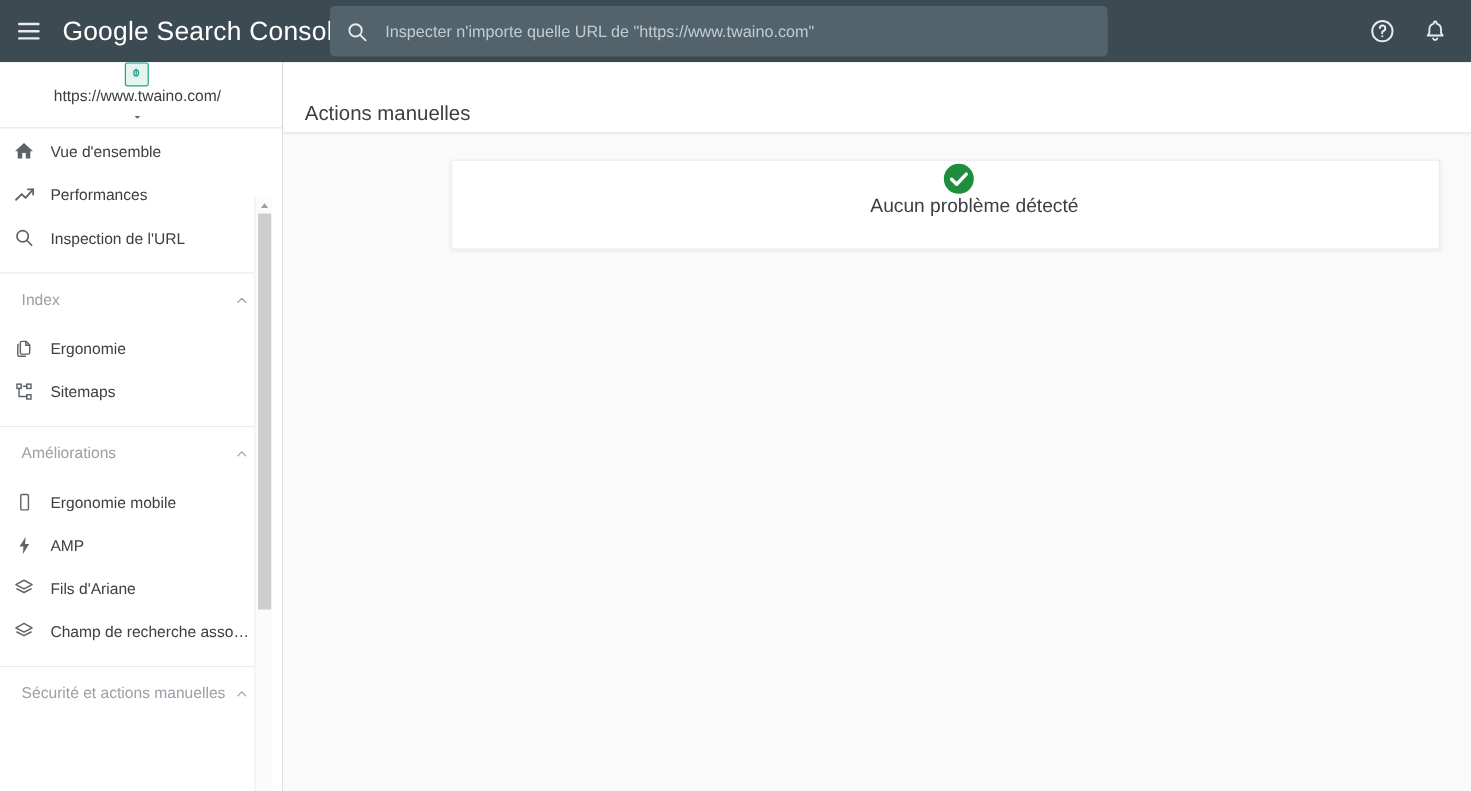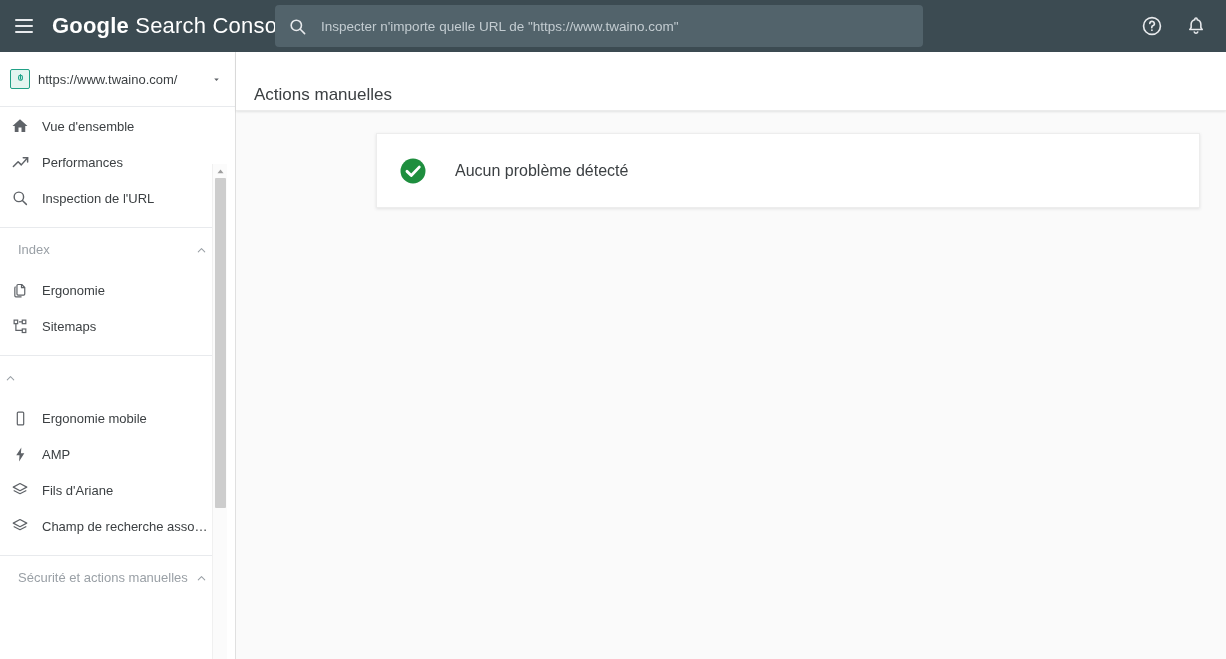--- a/index.html
+++ b/index.html
@@ -26,21 +26,21 @@
     display: block; width: 18px; height: 2px; background: #e8eaed; border-radius: 1px;
   }
   .brand {
     margin-left: 8px;
     color: #ffffff;
     font-size: 22px;
     letter-spacing: .2px;
     white-space: nowrap;
     font-weight: 400;
   }
-  .brand .g { font-weight: 700; margin-top: 13px; }
+  .brand .g { font-weight: 400; margin-top: 13px; }
   .searchwrap {
     position: absolute; left: 275px; top: 5px;
     width: 648px; height: 42px;
     background: #52636b;
     border-radius: 4px;
     display: flex; align-items: center;
     cursor: text;
   }
   .searchwrap .mag { margin-left: 13px; margin-right: 14px; display: flex; }
   .searchwrap input {
@@ -64,20 +64,21 @@
     background: #ffffff;
     border-right: 1px solid #e0e0e0;
   }
   .property {
     height: 55px;
     display: flex; align-items: center;
     border-bottom: 1px solid #e8eaed;
     padding: 0 10px 0 4px;
     cursor: pointer;
     background: #fff;
+    flex-direction: column;
   }
   .prop-icon {
     width: 20px; height: 20px; margin: 0 8px 0 6px;
     border: 1px solid #21a186; border-radius: 2px;
     background: #e4f5f0;
     display: flex; align-items: center; justify-content: center;
     flex: none;
   }
   .prop-url {
     flex: 1;
@@ -158,20 +159,21 @@
   }
   .pagehead h1 { font-size: 17px; font-weight: 400; color: #3c4043; margin-top: 28px; }
   .content { padding: 22px 26px 0 140px; }
   .card {
     width: 824px; height: 75px;
     background: #ffffff;
     border: 1px solid #ededed;
     box-shadow: 0 1px 3px rgba(60,64,67,.13);
     display: flex; align-items: center;
     padding-left: 21px;
+    flex-direction: column;
   }
   .card .status-ic { width: 30px; height: 30px; flex: none; display: flex; align-items: center; justify-content: center; }
   .card .status-tx { margin-left: 27px; font-size: 16px; color: #3c4043; }
 </style>
 </head>
 <body>
 
 <div class="topbar">
   <div class="hamburger">
     <span></span>
@@ -289,20 +291,21 @@
             <rect x="14.5" y="15.5" width="5" height="5"></rect>
             <path d="M5.5 8v9.5h9M10.5 5.5h4" stroke-linecap="round"></path>
           </svg>
         </span>
         <span class="nl">Sitemaps</span>
       </div>
 
       <div class="nav-divider"></div>
 
       <div class="navgroup">
+        <span class="gl">Améliorations</span>
         <span class="gc">
           <svg width="13" height="13" viewBox="0 0 24 24" fill="none" stroke="#9aa0a6" stroke-width="1.9" stroke-linecap="round" stroke-linejoin="round">
               <polyline points="6,14.5 12,8.5 18,14.5"></polyline>
             </svg>
         </span>
       </div>
 
 
       <div class="navitem">
         <span class="ni">

